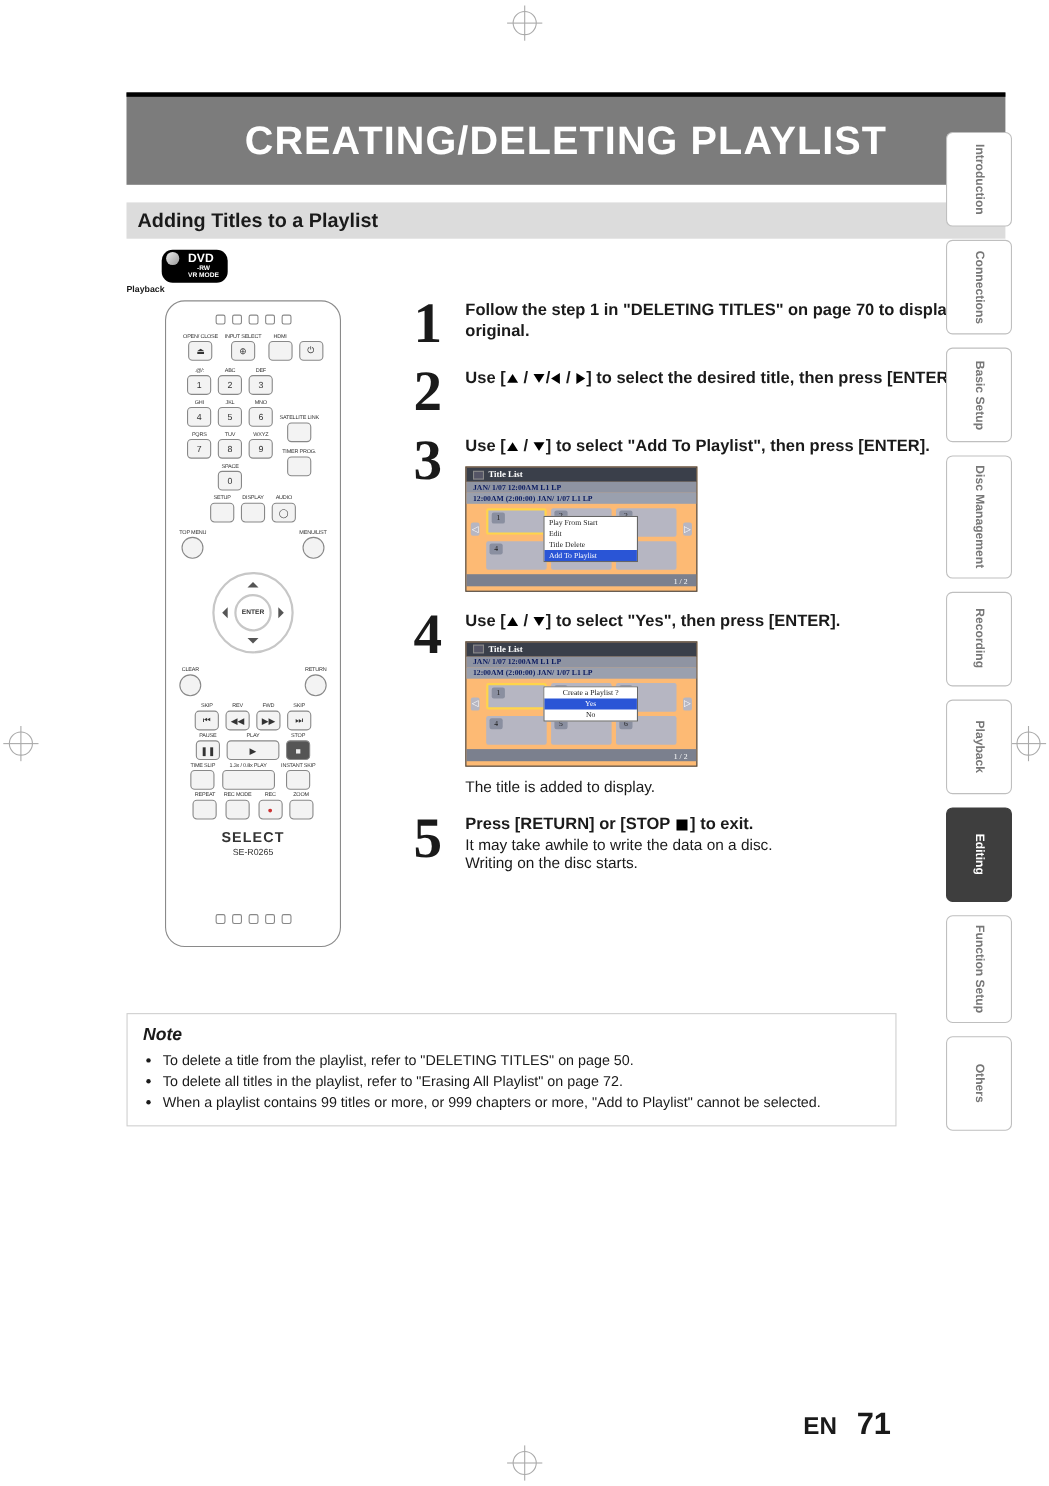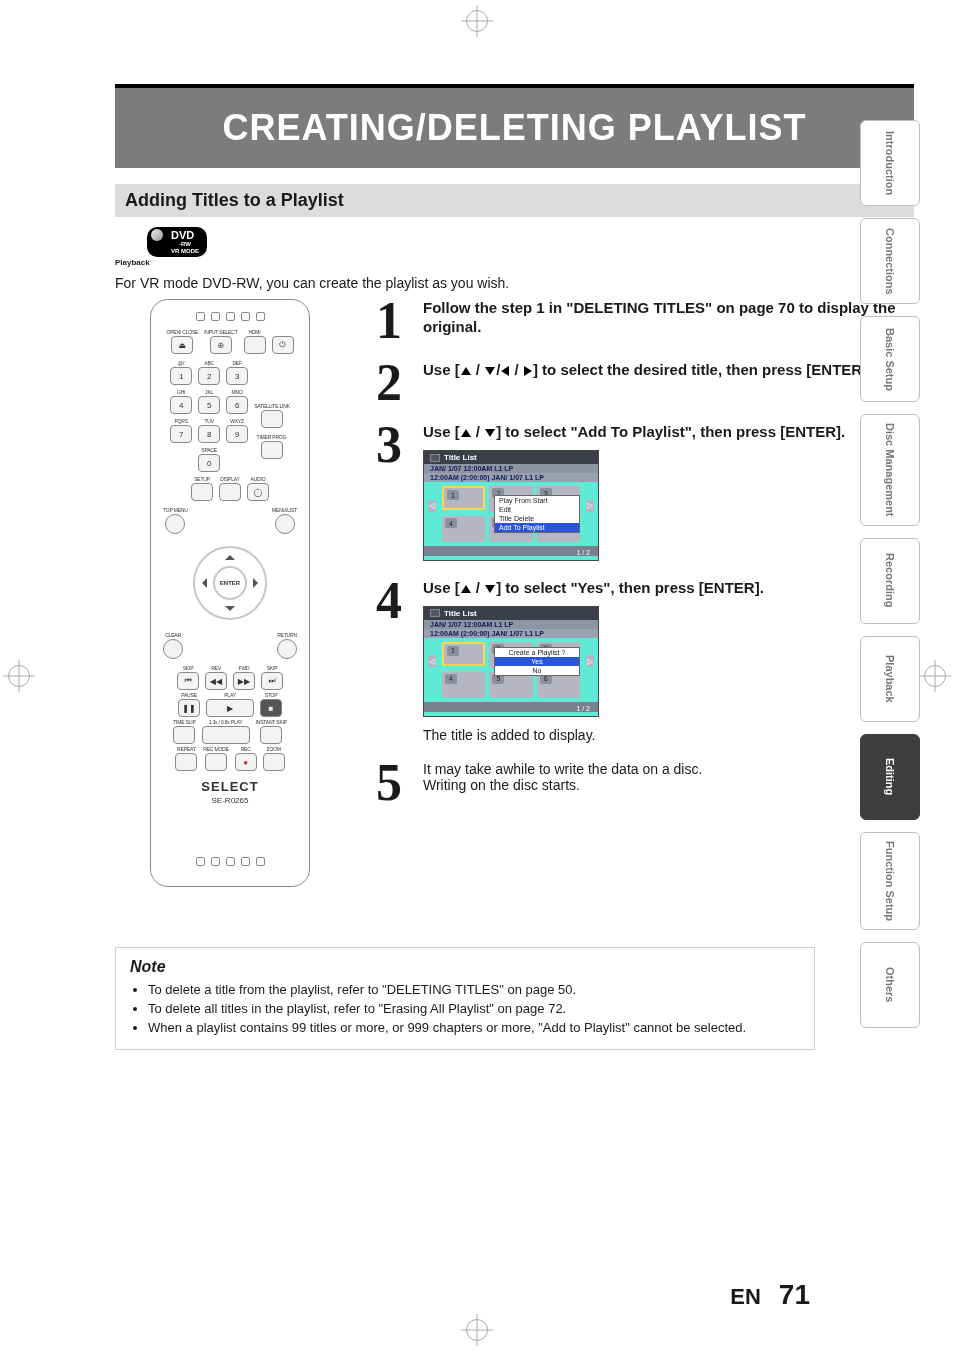--- a/index.html
+++ b/index.html
@@ -145,28 +145,29 @@
   .step-title { font-weight:700; font-size:15px; line-height:1.25;}
   .tri{display:inline-block;width:0;height:0;vertical-align:middle;margin:0 1px;}
   .tri.up{border-left:5px solid transparent;border-right:5px solid transparent;border-bottom:8px solid #000;}
   .tri.down{border-left:5px solid transparent;border-right:5px solid transparent;border-top:8px solid #000;}
   .tri.left{border-top:5px solid transparent;border-bottom:5px solid transparent;border-right:8px solid #000;}
   .tri.right{border-top:5px solid transparent;border-bottom:5px solid transparent;border-left:8px solid #000;}
   .stop-sq{display:inline-block;width:10px;height:10px;background:#000;vertical-align:middle;margin:0 2px;}
 
   
   .osd {
-    width:176px;
-    background:#5eead4;
+    width:211px;
+    background:#fdba74;
     border:1px solid #444;
     margin-top:8px;
     font-size:8px;
     color:#fff;
     position:relative;
     padding-bottom:4px;
+    font-family:Liberation Serif, serif;
   }
   .osd .titlebar { background:#3a3f4a; padding:2px 6px; font-weight:700; font-size:8px; display:flex; align-items:center; gap:4px;}
   .osd .titlebar .icon{width:10px;height:8px;border:1px solid #888;background:#556;}
   .osd .info1 { background:#8f94a2; padding:1px 6px; font-size:7px; color:#0a1a5f; font-weight:700;}
   .osd .thumbs { display:grid; grid-template-columns:repeat(3,1fr); gap:4px; padding:4px 18px;}
   .osd .thumb { height:26px; background:#b6b6c2; border-radius:2px; position:relative;}
   .osd .thumb.sel { border:2px solid #ffd54a; height:24px;}
   .osd .thumb .n{position:absolute;left:3px;top:2px;width:12px;height:10px;background:#8a8fa0;border-radius:2px;display:flex;align-items:center;justify-content:center;font-size:7px;color:#222;}
   .osd .menu-pop {
     position:absolute;
@@ -256,21 +257,20 @@
       <span class="disc"></span>
       <span>
         <span style="font-size:11px;">DVD</span>
         <span class="sub">-RW</span>
         <span class="sub">VR MODE</span>
       </span>
     </span>
     <span class="badge-caption">Playback</span>
   </div>
 
-  <p class="body">For VR mode DVD-RW, you can create the playlist as you wish.</p>
 
   <div class="columns">
 
     <div class="remote-wrap">
       <div class="remote">
         <div class="r-row">
             <span class="r-sq"></span>
             <span class="r-sq"></span>
             <span class="r-sq"></span>
             <span class="r-sq"></span>
@@ -600,20 +600,23 @@
             </div>
             <div class="pager">1 / 2</div>
           </div>
           <div class="result-line">The title is added to display.</div>
         </div>
       </div>
 
       <div class="step">
         <div class="step-num">5</div>
         <div class="step-body">
+          <div class="step-title">
+            <span>Press [RETURN] or [STOP </span><span class="stop-sq"></span><span>] to exit.</span>
+          </div>
           <div>It may take awhile to write the data on a disc.</div>
           <div>Writing on the disc starts.</div>
         </div>
       </div>
 
     </div>
   </div>
 
   <div class="note">
     <h4>Note</h4>

